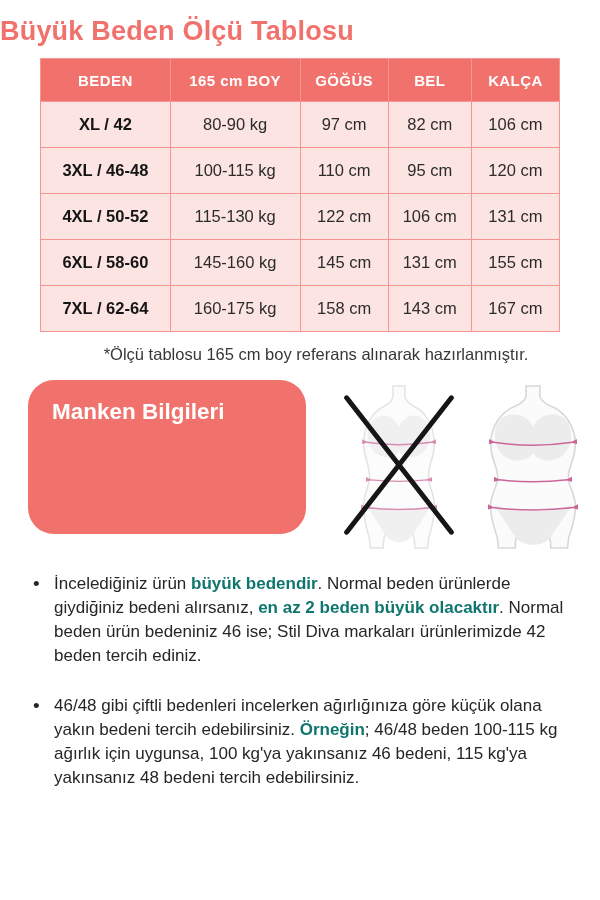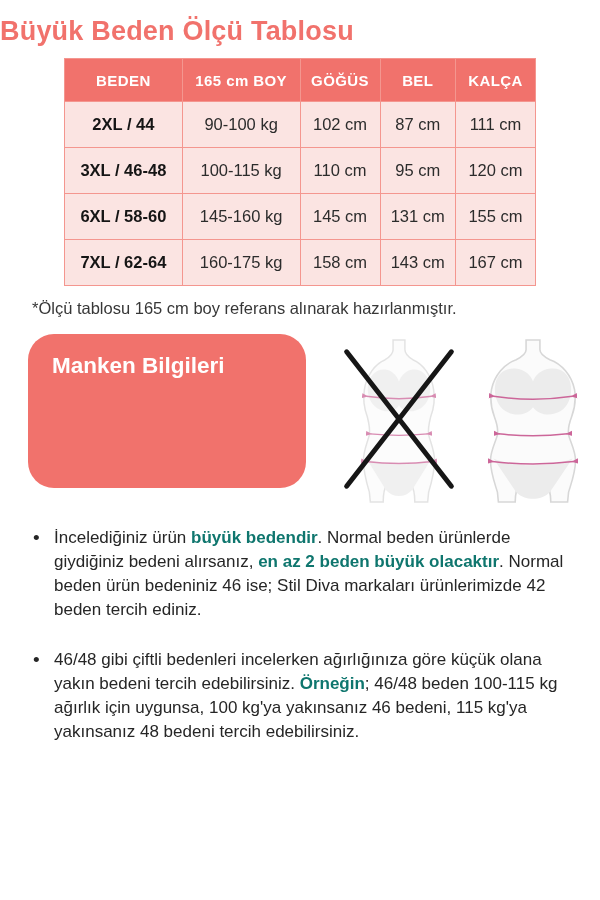--- a/index.html
+++ b/index.html
@@ -7,38 +7,38 @@
     position:relative;width:600px;height:900px;overflow:hidden;background:#fff;
     font-family:"Liberation Sans","DejaVu Sans",sans-serif;color:#232323;
   }
   
   .title{
     margin:16px 0 0;text-align:left;font-size:27px;font-weight:700;
     color:var(--coral);letter-spacing:.2px;
   }
   
   table.size-table{
-    width:472px;margin:11px auto 0;border-collapse:collapse;table-layout:fixed;
+    width:520px;margin:11px auto 0;border-collapse:collapse;table-layout:fixed;
     border:1px solid var(--pink-border);
   }
   table.size-table th{
     background:var(--coral);color:#fff;font-size:15px;font-weight:700;
     height:42px;text-align:center;letter-spacing:.4px;
     border:1px solid var(--pink-border);padding:0 2px;
   }
   table.size-table td{
     background:var(--pink-bg);font-size:16.5px;height:45px;text-align:center;
     color:#2c2c2c;border:1px solid var(--pink-border);padding:0 2px;
   }
   table.size-table td:first-child{font-weight:700;color:#151515;}
   table.size-table col.c1{width:25%;} table.size-table col.c2{width:25%;}
   table.size-table col.c3{width:17%;} table.size-table col.c4{width:16%;}
   table.size-table col.c5{width:17%;}
   
-  .footnote{margin-top:13px;font-size:16.5px;color:#373737;padding-left:32px;}
+  .footnote{margin-top:13px;text-align:center;font-size:16.5px;color:#373737;padding-left:32px;}
   
   .info-row{display:flex;align-items:flex-start;margin:16px 0 0 28px;}
   .model-box{
     box-sizing:border-box;width:314px;min-height:154px;background:var(--coral);
     border-radius:26px;color:#fff;padding:19px 24px 20px;
   }
   .model-box .model-heading{margin:0 0 11px;font-size:22.5px;font-weight:700;}
   .model-line{font-size:18px;line-height:29px;}
   .model-line b{font-weight:700;}
   .figures{display:flex;margin-left:26px;margin-top:2px;}
@@ -69,32 +69,39 @@
       <tr>
           <th>BEDEN</th>
           <th>165 cm BOY</th>
           <th>GÖĞÜS</th>
           <th>BEL</th>
           <th>KALÇA</th>
         </tr>
     </thead>
     <tbody>
         <tr>
-          <td>2XL / 44</td>
-          <td>90-100 kg</td>
-          <td>102 cm</td>
-          <td>87 cm</td>
-          <td>111 cm</td>
+          <td>XL / 42</td>
+          <td>80-90 kg</td>
+          <td>97 cm</td>
+          <td>82 cm</td>
+          <td>106 cm</td>
         </tr>
         <tr>
           <td>3XL / 46-48</td>
           <td>100-115 kg</td>
           <td>110 cm</td>
           <td>95 cm</td>
           <td>120 cm</td>
+        </tr>
+        <tr>
+          <td>4XL / 50-52</td>
+          <td>115-130 kg</td>
+          <td>122 cm</td>
+          <td>106 cm</td>
+          <td>131 cm</td>
         </tr>
         <tr>
           <td>6XL / 58-60</td>
           <td>145-160 kg</td>
           <td>145 cm</td>
           <td>131 cm</td>
           <td>155 cm</td>
         </tr>
         <tr>
           <td>7XL / 62-64</td>

